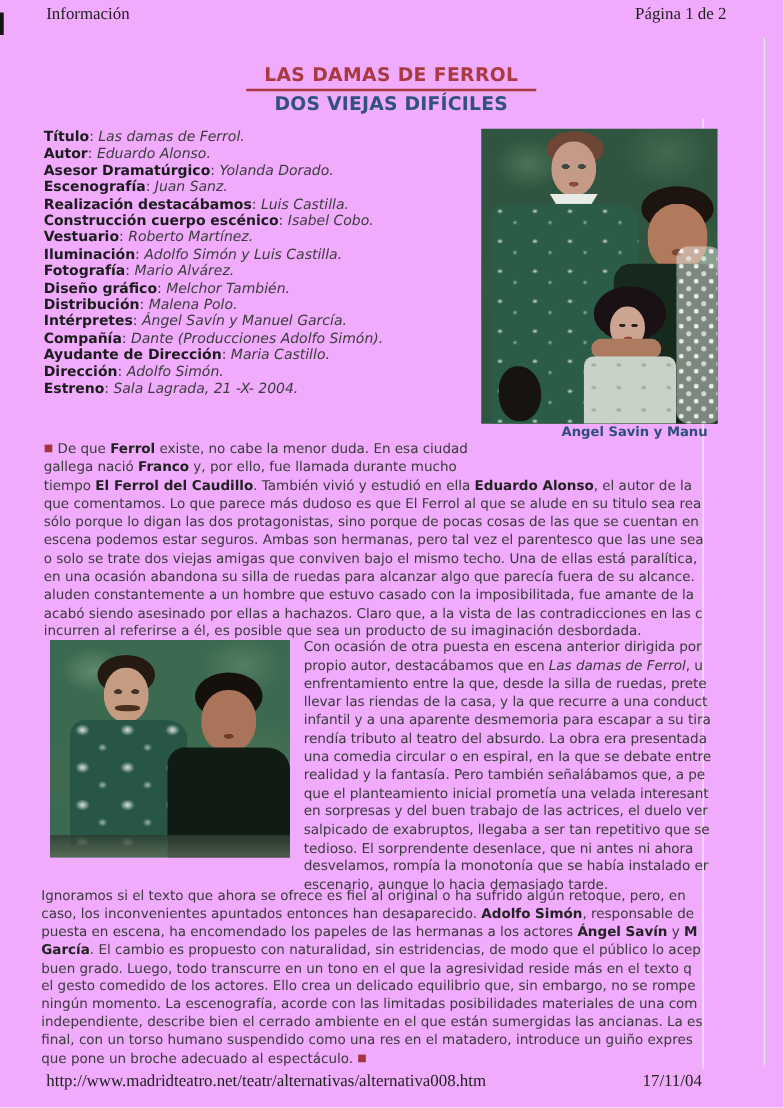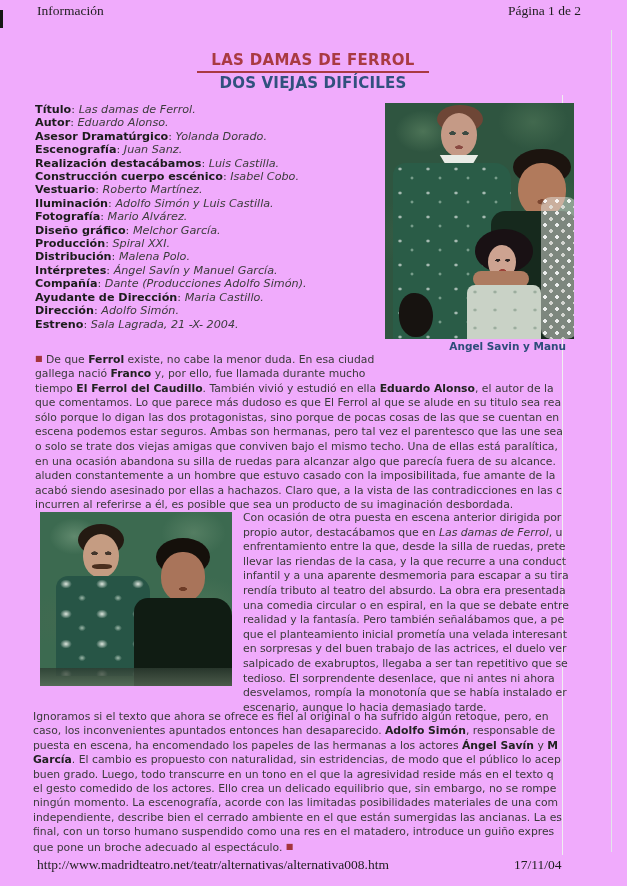--- a/index.html
+++ b/index.html
@@ -129,22 +129,21 @@
     <div class="credits">
         <div class="credit-line"><span class="c-label">Título</span>: <span class="c-value">Las damas de Ferrol.</span></div>
         <div class="credit-line"><span class="c-label">Autor</span>: <span class="c-value">Eduardo Alonso.</span></div>
         <div class="credit-line"><span class="c-label">Asesor Dramatúrgico</span>: <span class="c-value">Yolanda Dorado.</span></div>
         <div class="credit-line"><span class="c-label">Escenografía</span>: <span class="c-value">Juan Sanz.</span></div>
         <div class="credit-line"><span class="c-label">Realización destacábamos</span>: <span class="c-value">Luis Castilla.</span></div>
         <div class="credit-line"><span class="c-label">Construcción cuerpo escénico</span>: <span class="c-value">Isabel Cobo.</span></div>
         <div class="credit-line"><span class="c-label">Vestuario</span>: <span class="c-value">Roberto Martínez.</span></div>
         <div class="credit-line"><span class="c-label">Iluminación</span>: <span class="c-value">Adolfo Simón y Luis Castilla.</span></div>
         <div class="credit-line"><span class="c-label">Fotografía</span>: <span class="c-value">Mario Alvárez.</span></div>
-        <div class="credit-line"><span class="c-label">Diseño gráfico</span>: <span class="c-value">Melchor García.</span></div>
-        <div class="credit-line"><span class="c-label">Producción</span>: <span class="c-value">Spiral XXI.</span></div>
+        <div class="credit-line"><span class="c-label">Diseño gráfico</span>: <span class="c-value">Melchor También.</span></div>
         <div class="credit-line"><span class="c-label">Distribución</span>: <span class="c-value">Malena Polo.</span></div>
         <div class="credit-line"><span class="c-label">Intérpretes</span>: <span class="c-value">Ángel Savín y Manuel García.</span></div>
         <div class="credit-line"><span class="c-label">Compañía</span>: <span class="c-value">Dante (Producciones Adolfo Simón).</span></div>
         <div class="credit-line"><span class="c-label">Ayudante de Dirección</span>: <span class="c-value">Maria Castillo.</span></div>
         <div class="credit-line"><span class="c-label">Dirección</span>: <span class="c-value">Adolfo Simón.</span></div>
         <div class="credit-line"><span class="c-label">Estreno</span>: <span class="c-value">Sala Lagrada, 21 -X- 2004.</span></div>
       </div>
 
     <div class="photo photo1">
       <div class="f-hair-w"></div>

